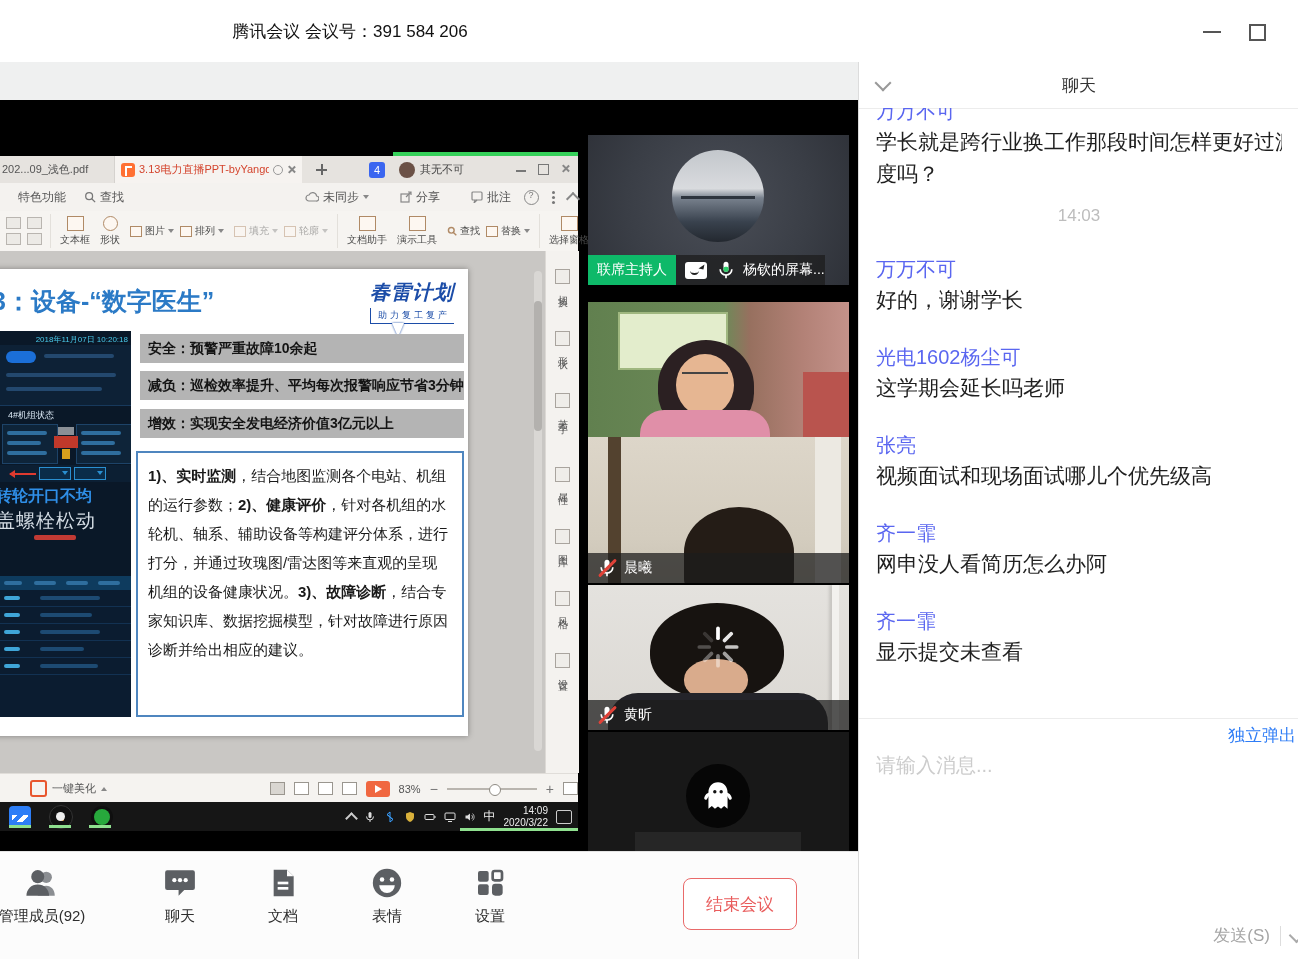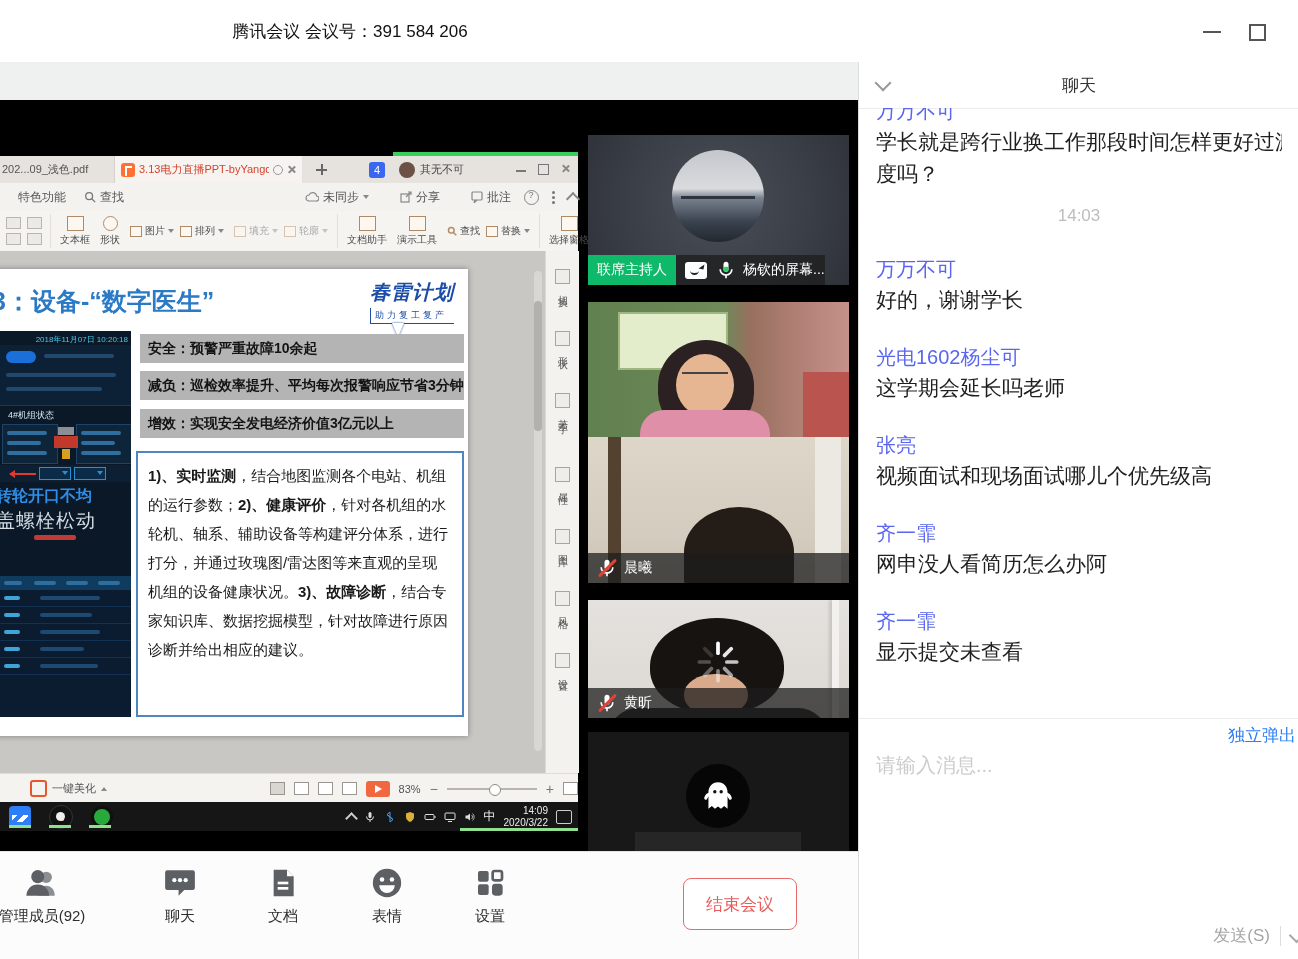--- a/index.html
+++ b/index.html
@@ -71,21 +71,21 @@
   .ric.round{border-radius:50%;width:13px;}
   .rstack{display:flex;flex-direction:row;gap:6px;font-size:10px;color:#4a4a4a;text-align:right;}
   .rstack .row{display:flex;align-items:center;gap:3px;white-space:nowrap;}
   .ric-s{width:10px;height:9px;border:1px solid #b08a66;background:#fdf7f1;}
   .grayed{opacity:.45;}
 
   
   .canvas{left:0;top:95px;width:578px;height:522px;background:#c9c7c4;overflow:hidden;}
   .slide{position:absolute;left:-44px;top:18px;width:512px;height:467px;background:#fff;box-shadow:0 0 6px rgba(0,0,0,.35);}
   .s-title{position:absolute;left:36px;top:16px;font-size:25px;font-weight:bold;color:#2b7ac6;white-space:nowrap;}
-  .s-logo{position:absolute;right:14px;top:10px;text-align:left;}
+  .s-logo{position:absolute;right:14px;top:10px;text-align:right;}
   .s-logo .lt{font-size:20px;font-weight:bold;font-style:italic;color:#1c4da8;letter-spacing:1px;white-space:nowrap;}
   .s-logo .ls{margin-top:2px;font-size:9px;color:#1c4da8;border:1px solid #1c4da8;border-right:none;border-top:none;
               padding:1px 4px;letter-spacing:3px;white-space:nowrap;}
   .s-logo .tail{position:absolute;left:22px;bottom:-13px;width:0;height:0;border-left:6px solid transparent;
               border-right:6px solid transparent;border-top:14px solid #fff;filter:drop-shadow(0 0 1px #1c4da8);}
   
   .dash{position:absolute;left:44px;top:62px;width:131px;height:386px;background:#0a1828;overflow:hidden;}
   .d-date{position:absolute;right:3px;top:3px;font-size:8px;color:#49c8e8;white-space:nowrap;}
   .d-pillbar{position:absolute;left:0;top:14px;width:131px;height:60px;background:#0d2136;border-bottom:1px solid #17395c;}
   .d-pill{position:absolute;left:6px;top:6px;width:30px;height:12px;background:#1b6fd8;border-radius:6px;}
@@ -604,21 +604,21 @@
             <rect x="9" y="2" width="6" height="12" rx="3" fill="#fff"></rect>
             <path d="M5 11a7 7 0 0014 0" fill="none" stroke="#fff" stroke-width="2"></path>
             <line x1="12" y1="18" x2="12" y2="22" stroke="#fff" stroke-width="2"></line>
           </svg>
         <span class="redslash"></span>
       </span>
       <span class="vname">晨曦</span>
     </div>
   </div>
 
-  <div class="abs video v4bg" style="top:600px;height:118px;">
+  <div class="abs video v4bg" style="top:585px;height:145px;">
     <div class="v4pipe"></div>
     <div class="v4hair"></div>
     <div class="v4face"></div>
     <div class="v4body"></div>
     <svg class="spinner" viewBox="0 0 40 40">
       <g stroke="#fff" stroke-width="3.4" stroke-linecap="round">
         <line x1="20" y1="3" x2="20" y2="12" opacity="1"></line>
         <line x1="32" y1="8" x2="26" y2="14" opacity=".9"></line>
         <line x1="37" y1="20" x2="28" y2="20" opacity=".75"></line>
         <line x1="32" y1="32" x2="26" y2="26" opacity=".6"></line>

